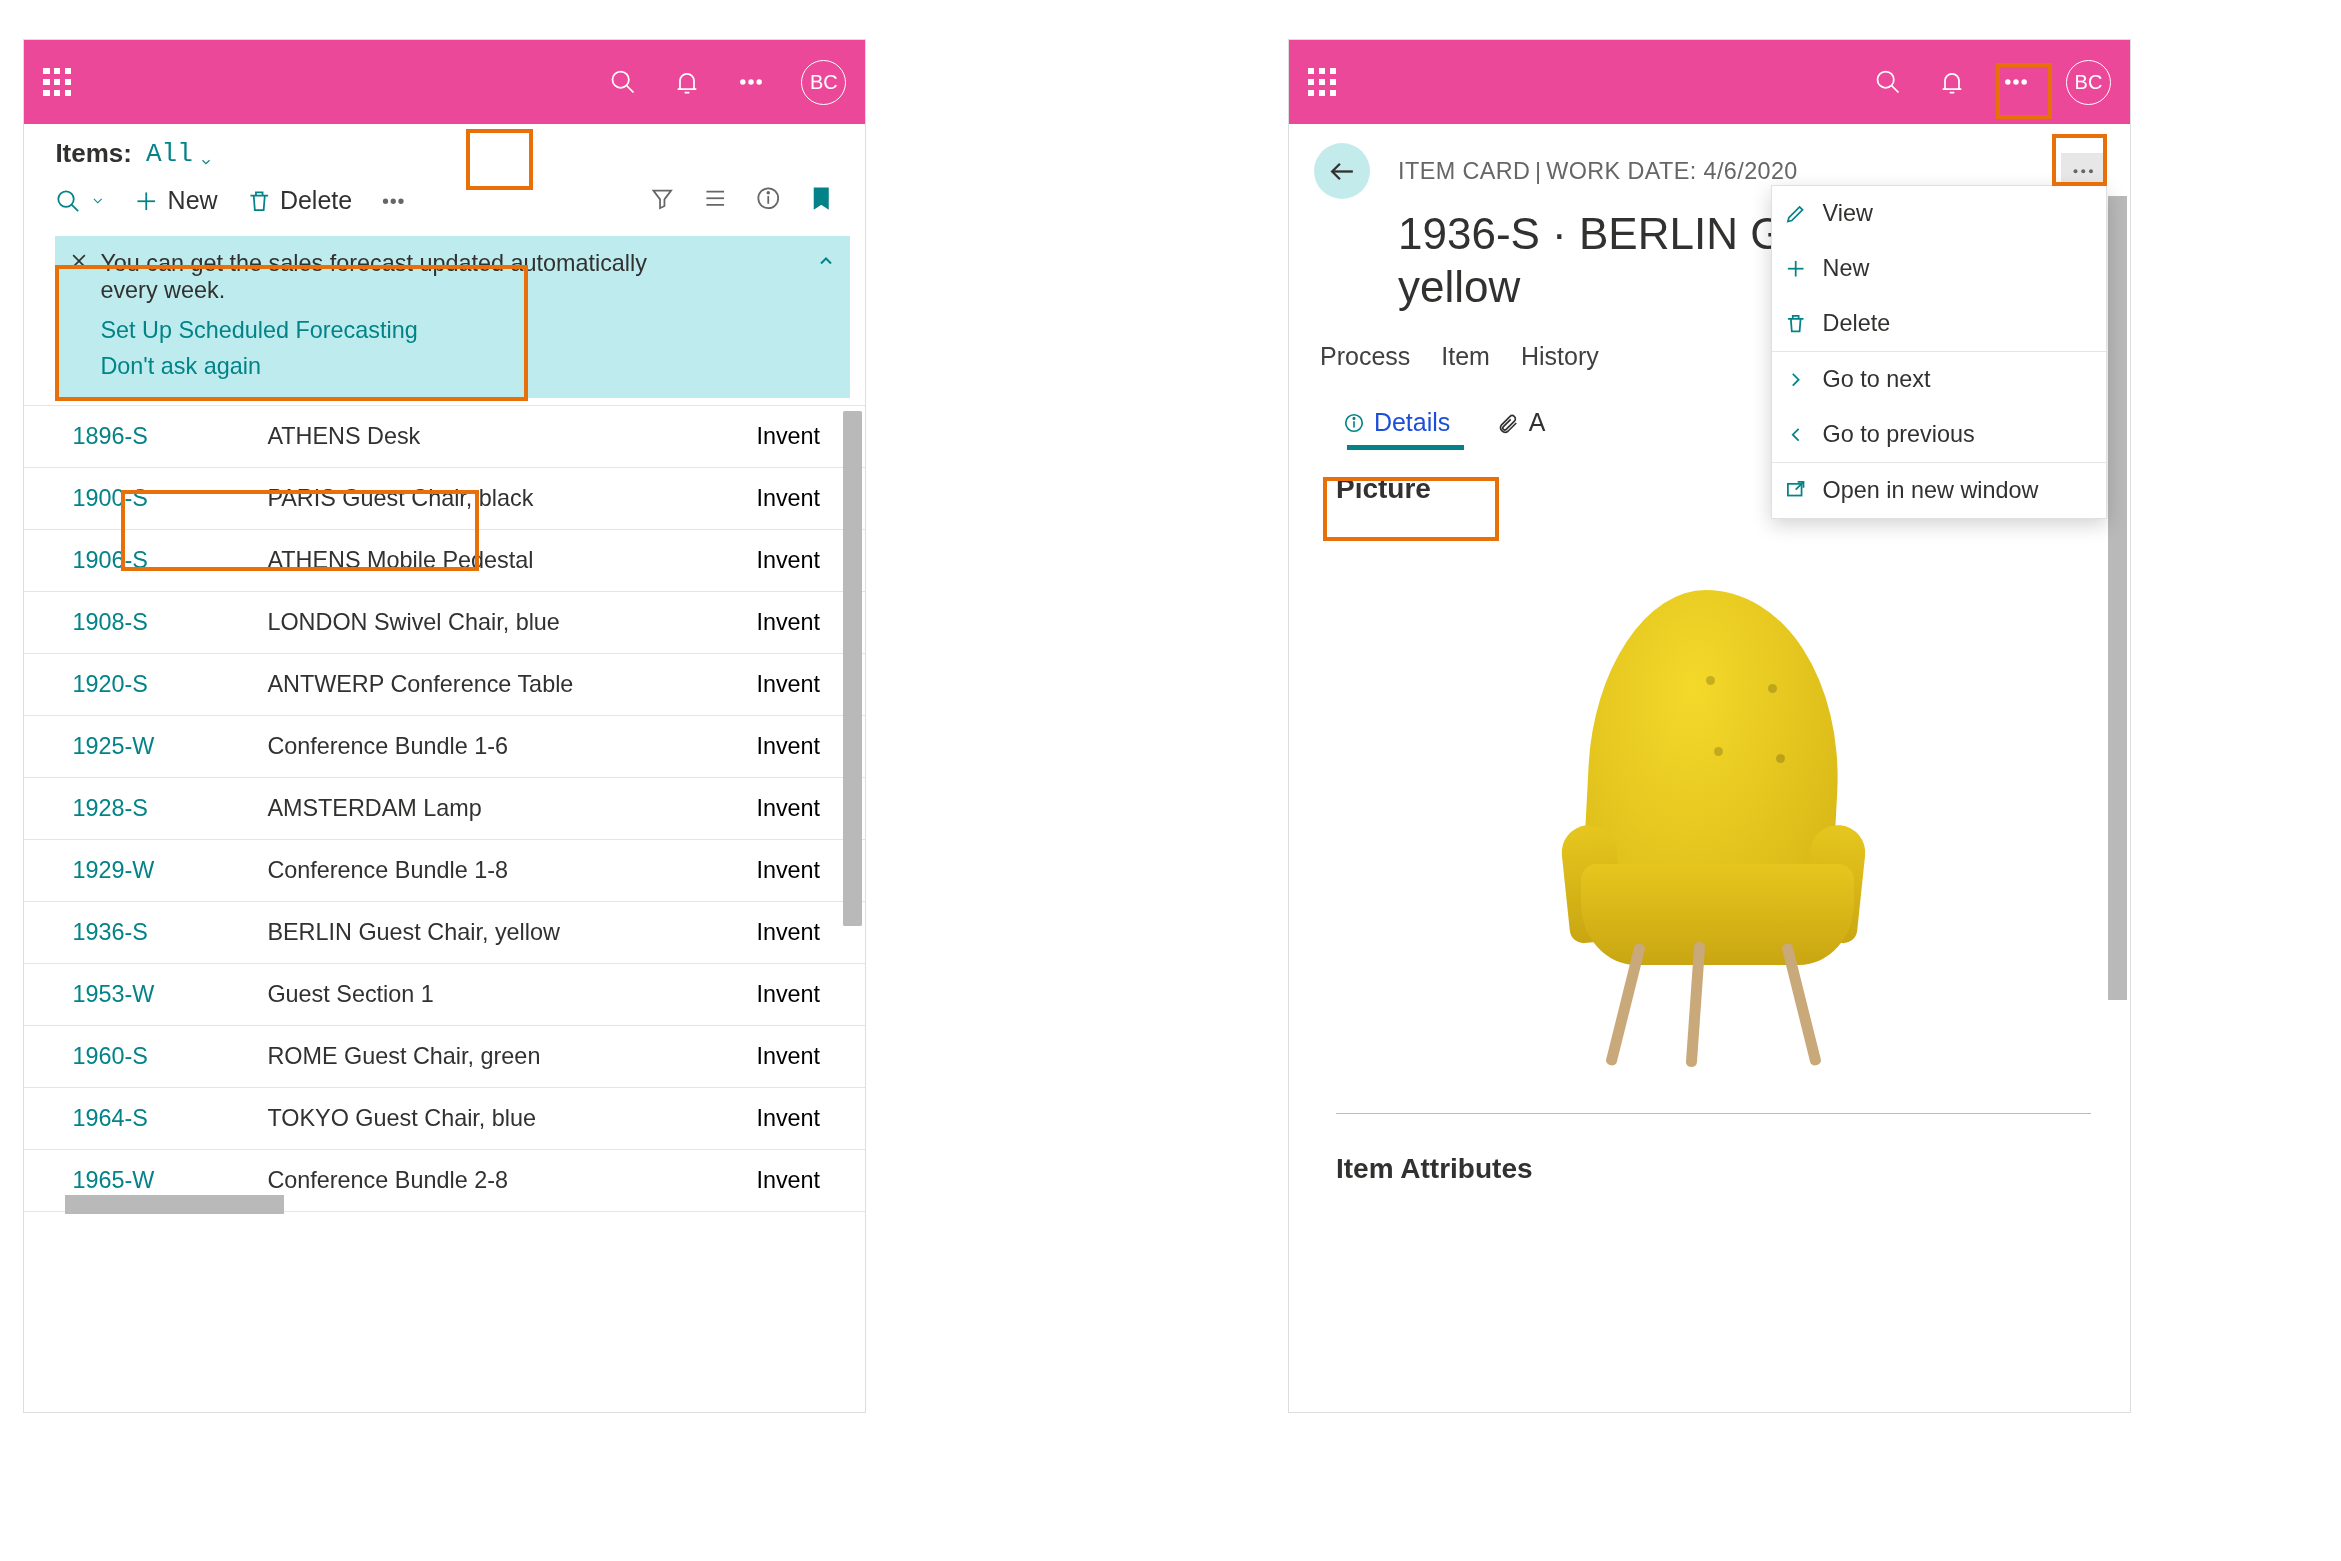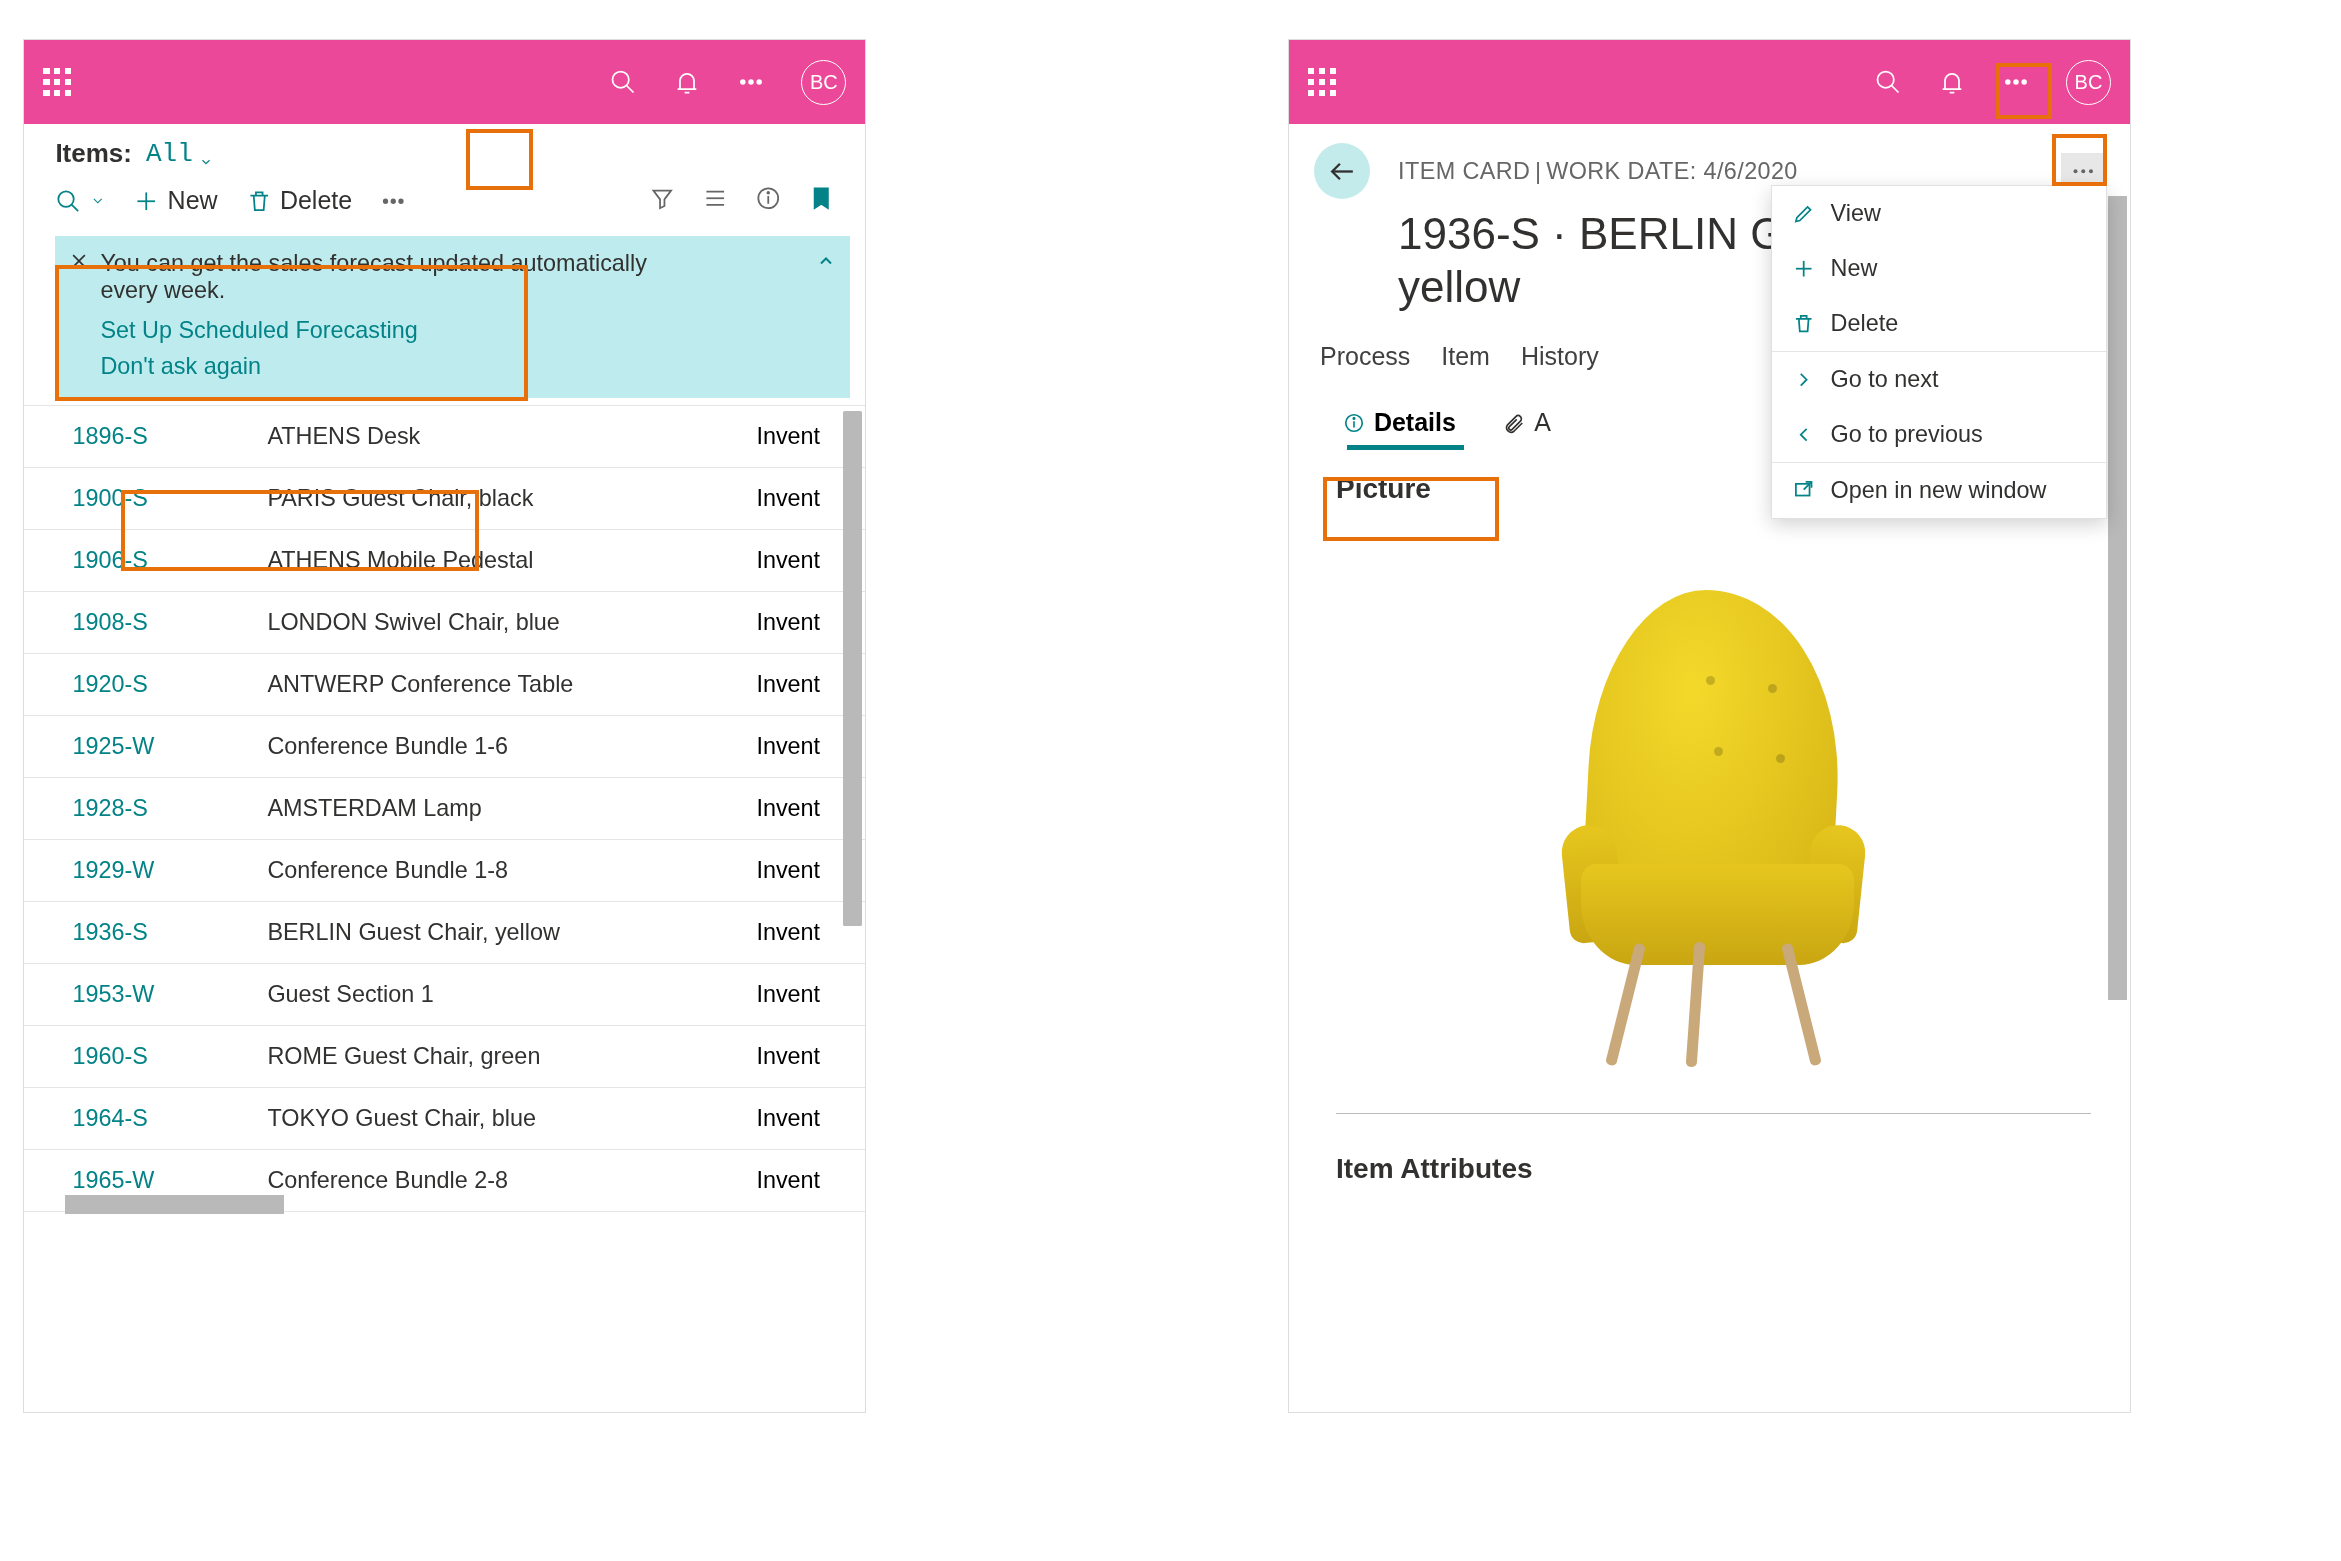--- a/index.html
+++ b/index.html
@@ -159,21 +159,21 @@
     display:flex; gap:31px; font-size:25px;
     padding: 22px 31px 15.6px 31px; color:#404040;
     border-bottom:0.8px solid transparent;
   }
 
   .subtabs {
     display:flex; gap:22px; align-items:center;
     padding: 12.5px 31px 0 41px; font-size:25px;
   }
   .subtab {
-    display:flex; align-items:center; gap:9.4px; color:#000000; font-weight:700;
+    display:flex; align-items:center; gap:9.4px; color:#1d4ed8; font-weight:400;
     padding: 7.8px 12.5px;
   }
   .subtab svg{width:22px;height:22px;stroke:#038387;fill:none;stroke-width:1.8;}
   .subtab.inactive{ color:#323130; font-weight:400;}
   .subtab-under {
     height:4.7px; background:#038387;
     margin-left: 58px; width: 117px;
   }
 
   .section-title {
@@ -191,21 +191,21 @@
     position:absolute;
     right: 23.4px; top: 145px;
     width: 336px;
     background:#fff;
     box-shadow: 0 6.2px 19px rgba(0,0,0,0.18);
     border:0.8px solid #e0e0e0;
     font-size:23.4px;
   }
   .menu-item {
     display:flex; align-items:center; gap:15.6px;
-    padding: 14px 20px;
+    padding: 14px 12px;
   }
   .menu-item svg{width:23.4px;height:23.4px;stroke:#038387;fill:none;stroke-width:1.8;}
   .menu-sep{height:0.8px;background:#e5e5e5;}
 
   
   .chair {
     position:relative; width:359px; height:500px;
   }
   .chair .back {
     position:absolute; left:55px; top:23.4px;

